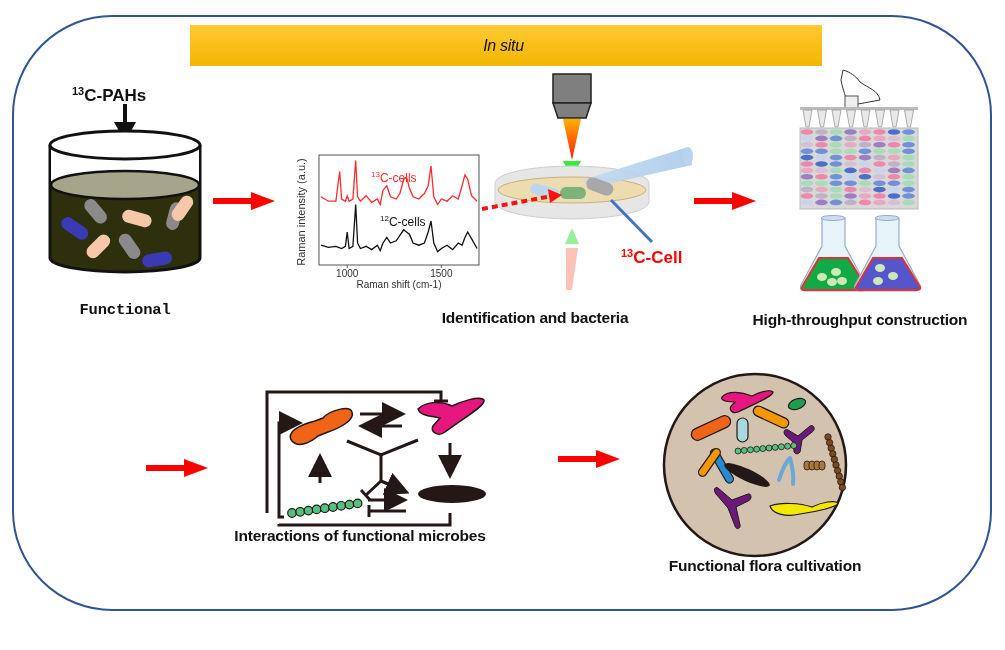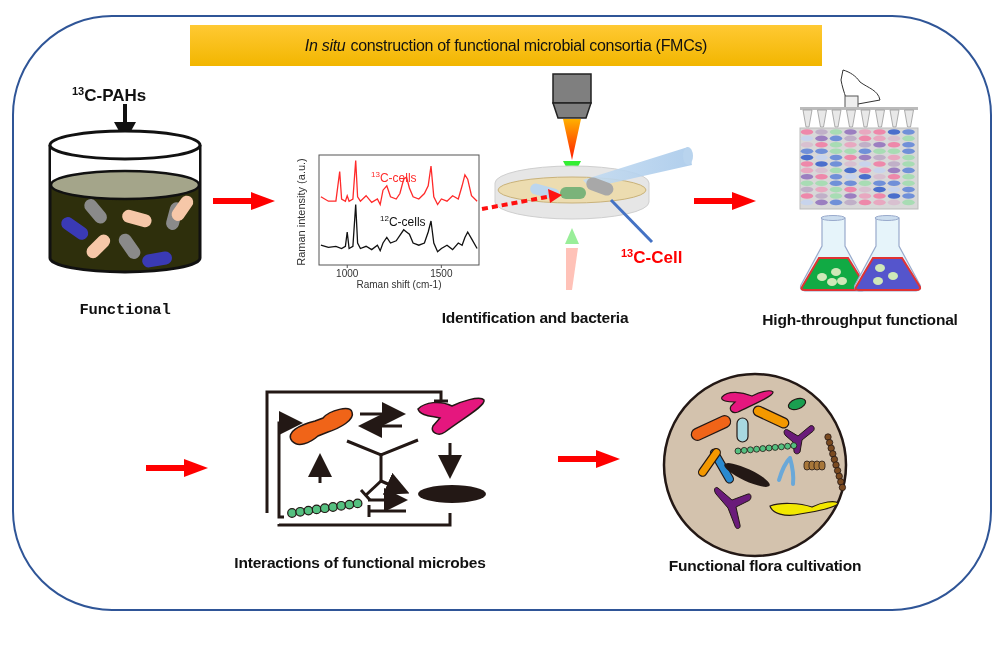--- a/index.html
+++ b/index.html
@@ -11,21 +11,20 @@
   svg { position:absolute; left:0; top:0; }
   .svgtext { font-family:"Liberation Sans", sans-serif; }
 </style>
 </head>
 <body>
 
 <div class="frame"></div>
 
 <div class="title-banner">
   <i>In situ</i>
-  <span>construction of functional microbial consortia (FMCs)</span>
 </div>
 
 <svg width="1005" height="650" viewBox="0 0 1005 650">
   <defs>
     <linearGradient id="beam" x1="0" y1="0" x2="0" y2="1">
       <stop offset="0" stop-color="#ffb000"></stop>
         <stop offset="1" stop-color="#ff1a00"></stop>
     </linearGradient>
     <linearGradient id="pipette" x1="0" y1="0" x2="1" y2="0">
       <stop offset="0" stop-color="#c4dcf2"></stop>
@@ -327,15 +326,15 @@
     <path d="M779,480 C782,470 786,462 790,458 M790,458 C792,465 794,475 793,484" stroke="#6aa8d8" stroke-width="4" fill="none" stroke-linecap="round"></path>
     <path d="M718,488 L732,500 L748,494 C752,493 752,500 748,501 L736,507 L740,525 C741,529 736,530 735,526 L728,508 L716,494 C713,490 715,486 718,488 Z" fill="#6a1b7a" stroke="#231815" stroke-width="1"></path>
     <path d="M770,506 C780,502 800,503 812,507 C822,502 835,500 838,503 C838,507 815,512 800,514 C785,518 772,513 770,506 Z" fill="#f2e800" stroke="#231815" stroke-width="1.2"></path>
   </g>
 </svg>
 
 <div class="label" style="left:45px; top:300px; width:160px;font-family:Liberation Mono, monospace;">
   <div>Functional</div>
 </div>
 <div class="label" style="left:400px; top:308px; width:270px;">Identification and bacteria</div>
-<div class="label" style="left:740px; top:310px; width:240px;">High-throughput functional</div>
-<div class="label" style="left:210px; top:553px; width:300px;">Interactions of functional microbes</div>
+<div class="label" style="left:740px; top:310px; width:240px;">High-throughput construction</div>
+<div class="label" style="left:210px; top:526px; width:300px;">Interactions of functional microbes</div>
 <div class="label" style="left:630px; top:556px; width:270px;">Functional flora cultivation</div>
 
 </body></html>

